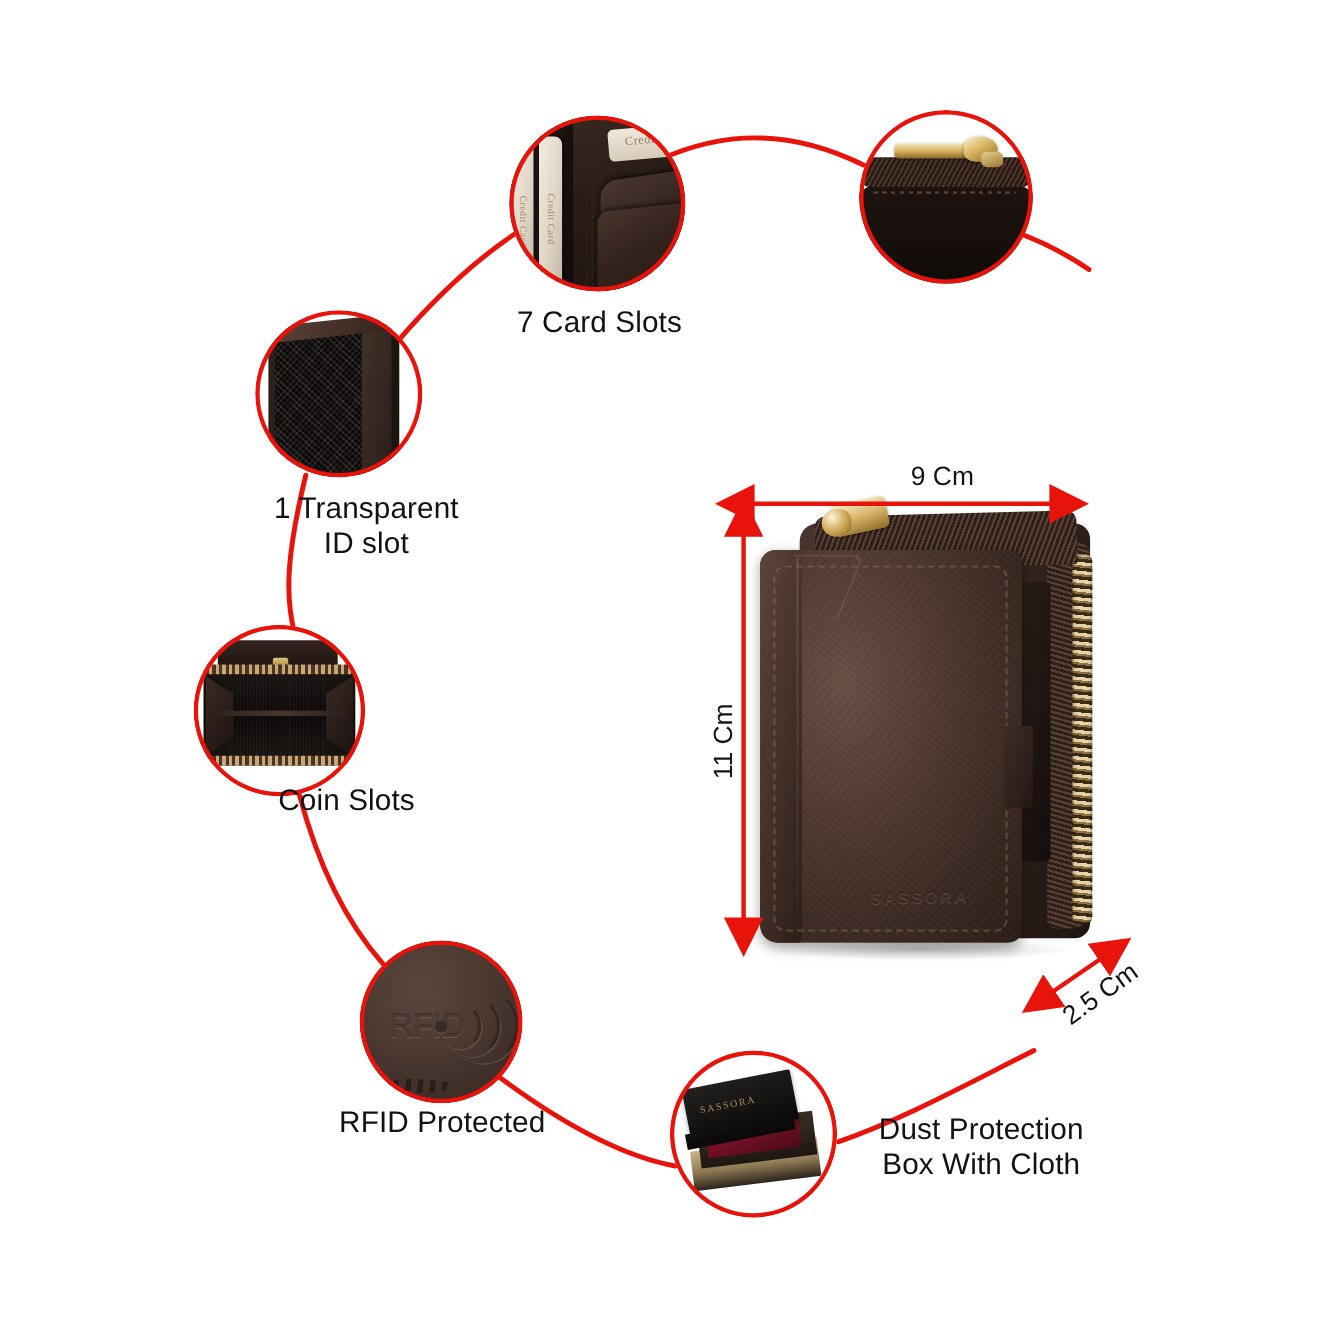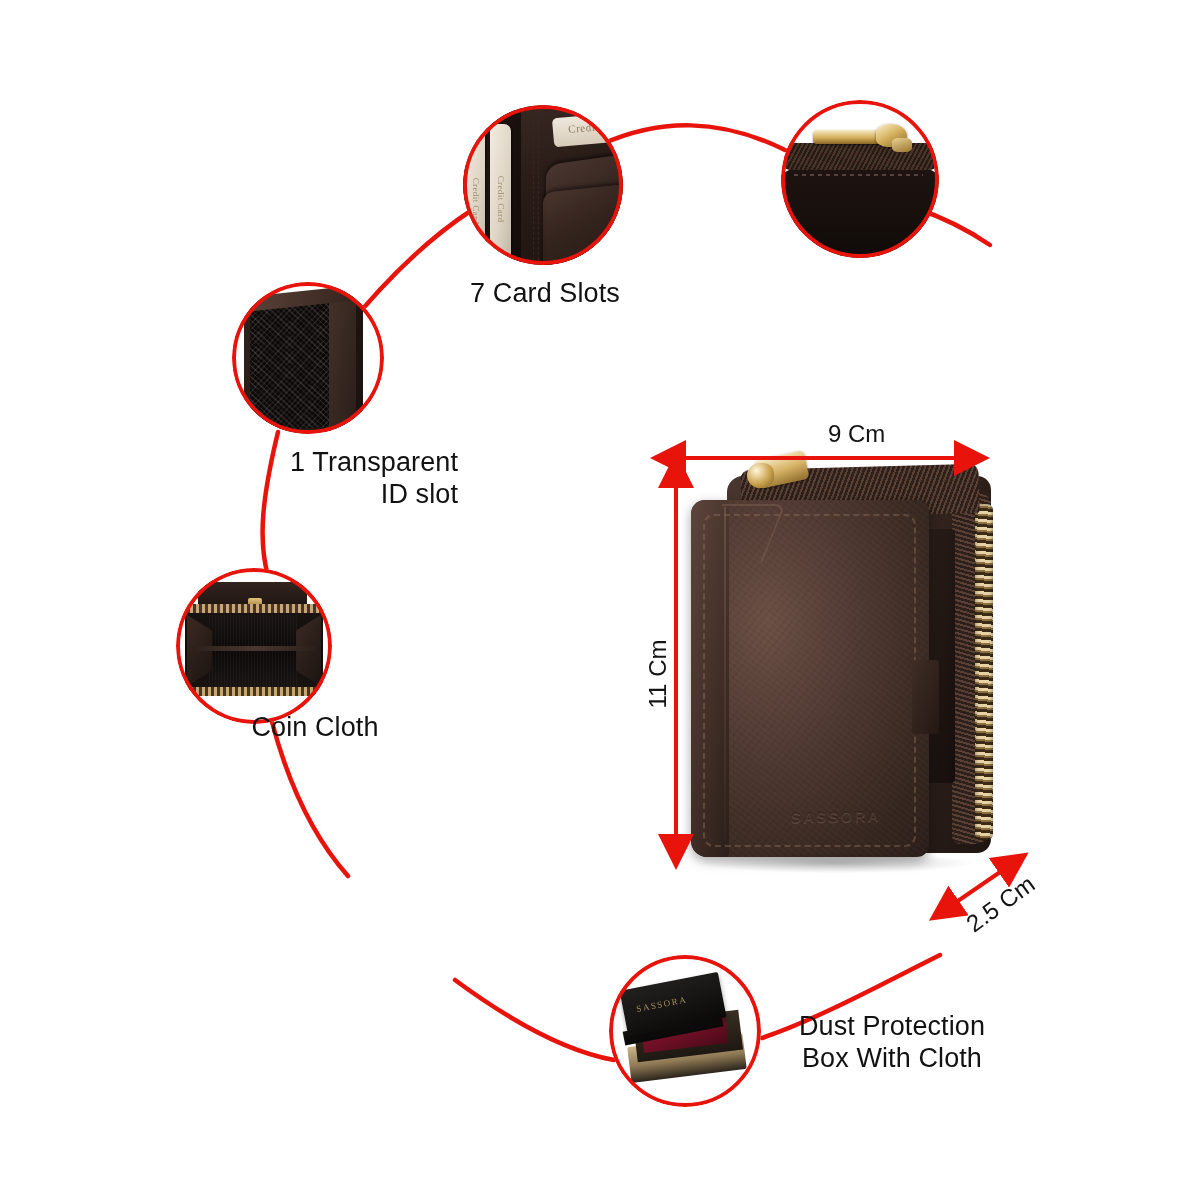--- a/index.html
+++ b/index.html
@@ -490,45 +490,60 @@
       <div class="cp-fabric"></div>
       <div class="cp-gusL"></div>
       <div class="cp-gusR"></div>
       <div class="cp-divider"></div>
       <div class="cp-zip-top"></div>
       <div class="cp-zip-bot"></div>
     </div>
     <div class="ring"></div>
   </div>
 
+  <div class="callout" style="left:327px; top:855px; width:148px; height:148px;">
+    <div class="photo">
+      <div class="rf-bg"></div>
+      <div class="rf-logo">
+        <div class="rf-word">RFID</div>
+        <div class="rf-dot"></div>
+        <div class="rf-arc" style="left:48%; top:22%; width:34%; height:58%;"></div>
+        <div class="rf-arc" style="left:52%; top:11%; width:48%; height:80%;"></div>
+        <div class="rf-arc" style="left:56%; top:0%;  width:62%; height:102%;"></div>
+      </div>
+      <div class="rf-seam"></div>
+    </div>
+    <div class="ring"></div>
+  </div>
 
   <div class="callout" style="left:609px; top:955px; width:152px; height:152px;">
     <div class="photo">
       <div class="db-bg"></div>
       <div class="db-base"></div>
       <div class="db-tray"></div>
       <div class="db-cloth">
         <div class="db-cloth-txt">SASSORA</div>
       </div>
       <div class="db-lid-side"></div>
       <div class="db-lid">
         <div class="db-lid-txt">SASSORA</div>
       </div>
     </div>
     <div class="ring"></div>
   </div>
 
   <div class="label" style="left:420px; top:278px; width:250px;">7 Card Slots</div>
 
 
-  <div class="label" style="left:168px; top:447px; width:290px;text-align:right;">1 Transparent
+  <div class="label" style="left:188px; top:447px; width:290px;">1 Transparent
 ID slot</div>
 
-  <div class="label" style="left:174px; top:712px; width:282px;">Coin Cloth</div>
-
+  <div class="label" style="left:174px; top:712px; width:282px;">Coin Slots</div>
+
+  <div class="label" style="left:245px; top:1005px; width:314px;">RFID Protected</div>
 
   <div class="label" style="left:767px; top:1011px; width:250px;
        text-align:center;">Dust Protection
 Box With Cloth</div>
 
   <div id="hero" style="left:668px; top:455px; width:330px; height:410px;">
     <div class="w-backpanel"></div>
     <div class="w-zipside"></div>
     <div class="w-zipteeth"></div>
     <div class="w-zipcloth"></div>

